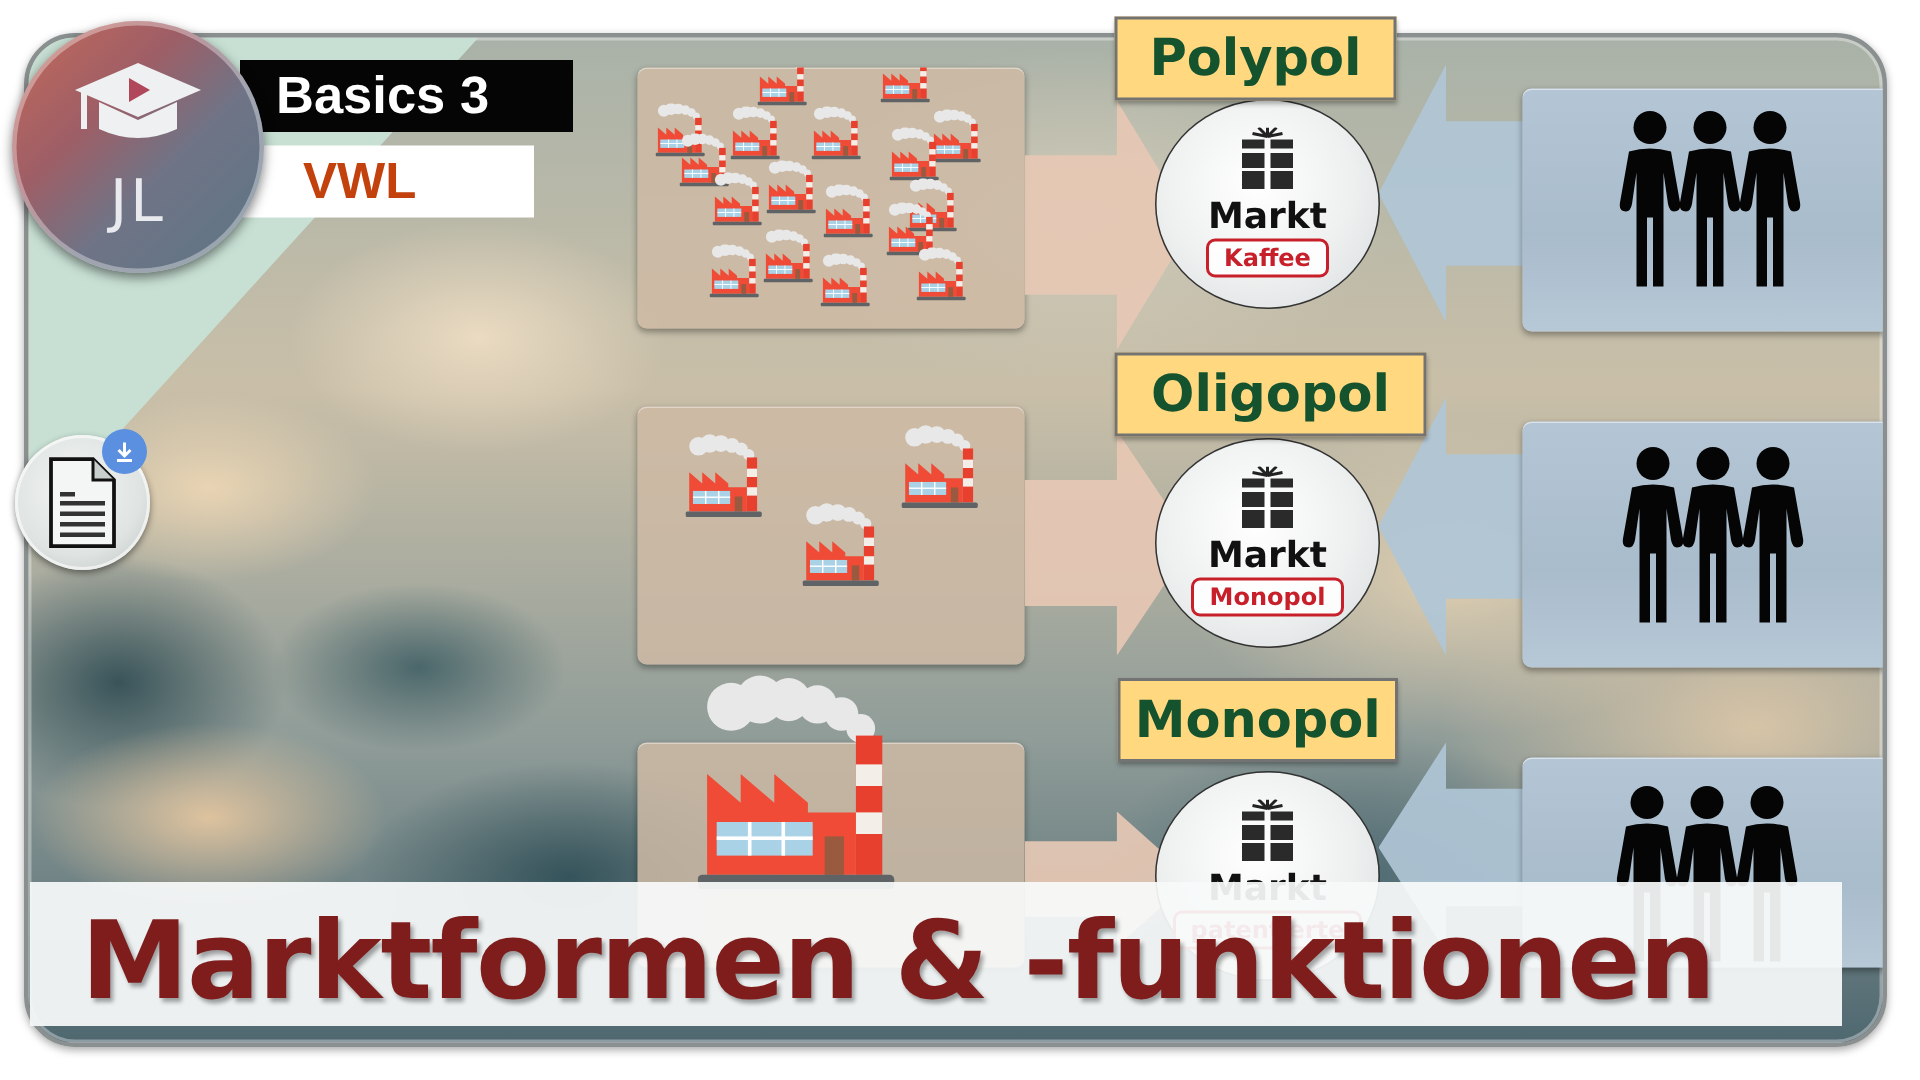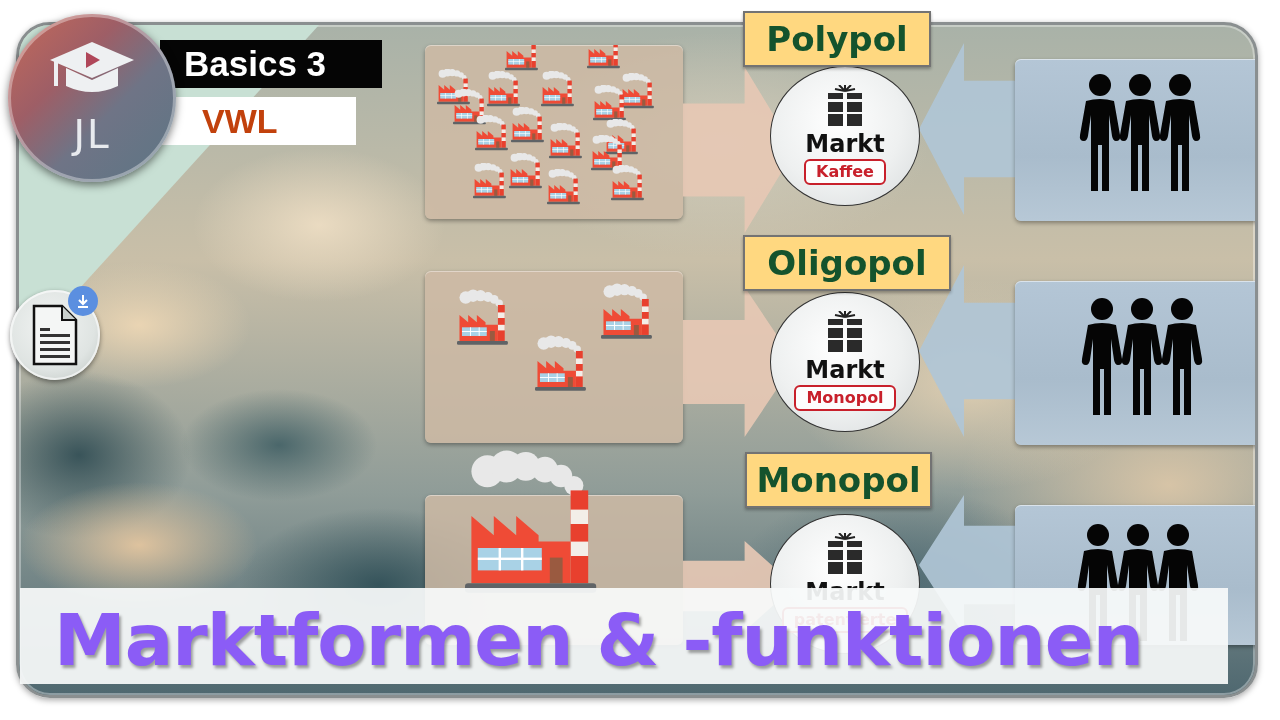--- a/index.html
+++ b/index.html
@@ -118,21 +118,21 @@
   }
 
   
   .title-banner {
     position: absolute; left: 20px; top: 588px; width: 1208px; height: 96px;
     background: rgba(248,250,250,0.93);
     z-index: 30;
   }
   .title-text {
     position: absolute; left: 54px; top: 598px; z-index: 31;
-    font-family: "DejaVu Sans", sans-serif; font-weight: bold; color: #8b5cf6;
+    font-family: "DejaVu Sans", sans-serif; font-weight: bold; color: #7f1d1d;
     font-size: 72px; line-height: 84px; letter-spacing: -1px;
     text-shadow: 2px 3px 3px rgba(0,0,0,0.35);
     white-space: nowrap;
   }
 </style>
 </head>
 <body>
 
 <svg width="0" height="0" style="position:absolute">
   <defs>

